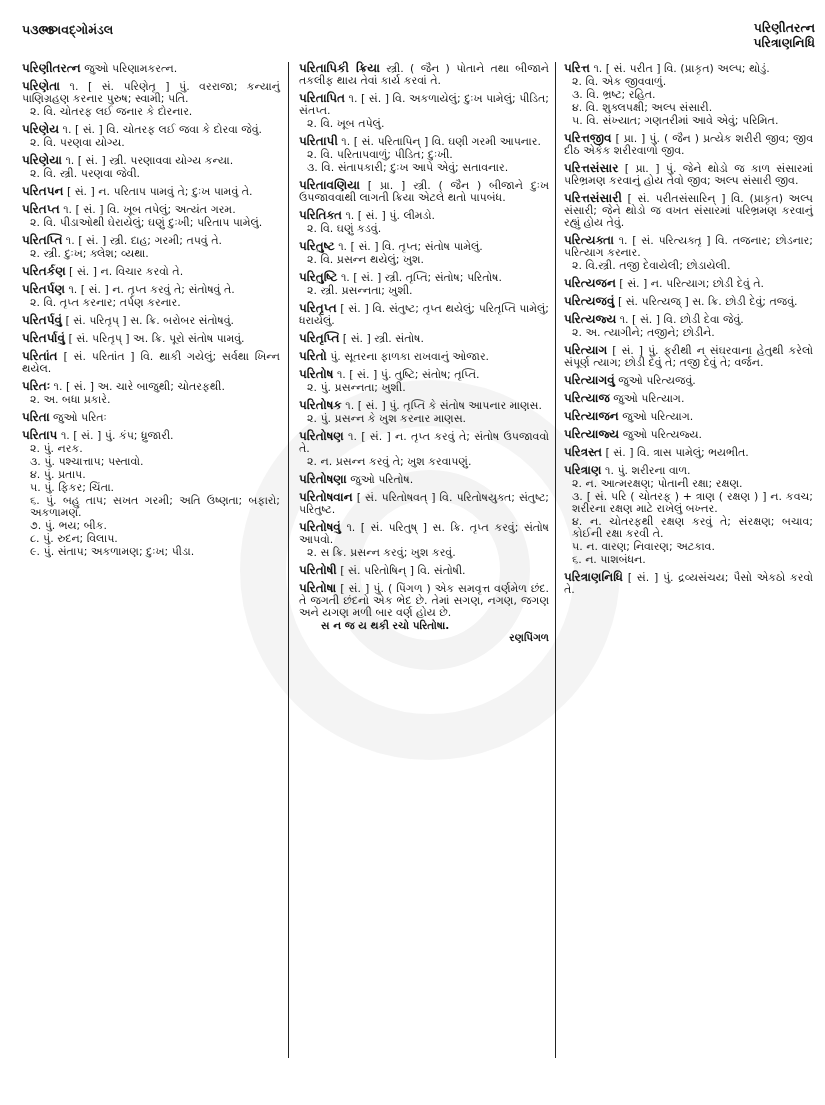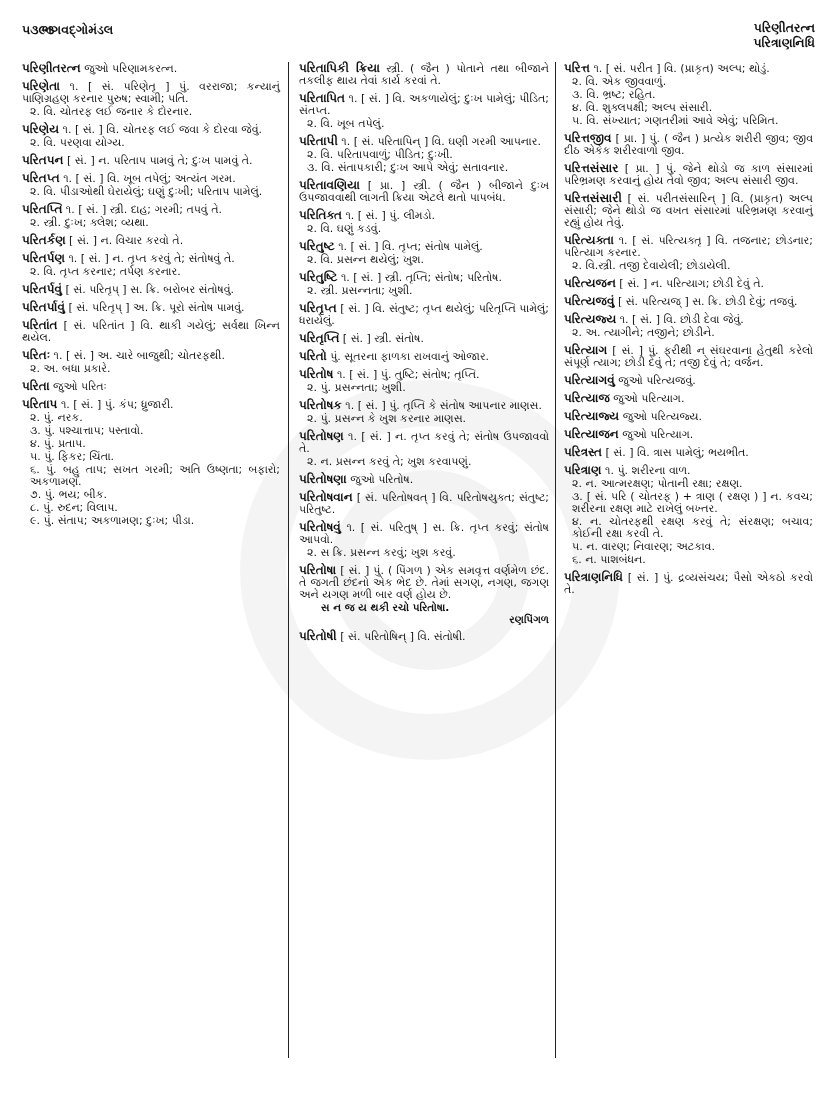--- a/index.html
+++ b/index.html
@@ -60,20 +60,24 @@
       </div>
       <div class="entry">
         <div><span class="hw">પરિણેતા</span> <span class="def">૧. [ સં. પરિણેતૃ ] પું. વરરાજા; કન્યાનું પાણિગ્રહણ કરનાર પુરુષ; સ્વામી; પતિ.</span></div>
         <div class="sense">૨. વિ. ચોતરફ લઈ જનાર કે દોરનાર.</div>
       </div>
       <div class="entry">
         <div><span class="hw">પરિણેય</span> <span class="def">૧. [ સં. ] વિ. ચોતરફ લઈ જવા કે દોરવા જેવું.</span></div>
         <div class="sense">૨. વિ. પરણવા યોગ્ય.</div>
       </div>
       <div class="entry">
+        <div><span class="hw">પરિણેયા</span> <span class="def">૧. [ સં. ] સ્ત્રી. પરણાવવા યોગ્ય કન્યા.</span></div>
+        <div class="sense">૨. વિ. સ્ત્રી. પરણવા જેવી.</div>
+      </div>
+      <div class="entry">
         <div><span class="hw">પરિતપન</span> <span class="def">[ સં. ] ન. પરિતાપ પામવું તે; દુઃખ પામવું તે.</span></div>
       </div>
       <div class="entry">
         <div><span class="hw">પરિતપ્ત</span> <span class="def">૧. [ સં. ] વિ. ખૂબ તપેલું; અત્યંત ગરમ.</span></div>
         <div class="sense">૨. વિ. પીડાઓથી ઘેરાયેલું; ઘણું દુઃખી; પરિતાપ પામેલું.</div>
       </div>
       <div class="entry">
         <div><span class="hw">પરિતપ્તિ</span> <span class="def">૧. [ સં. ] સ્ત્રી. દાહ; ગરમી; તપવું તે.</span></div>
         <div class="sense">૨. સ્ત્રી. દુઃખ; ક્લેશ; વ્યથા.</div>
       </div>
@@ -165,26 +169,26 @@
         <div><span class="hw">પરિતોષણા</span> <span class="def">જુઓ પરિતોષ.</span></div>
       </div>
       <div class="entry">
         <div><span class="hw">પરિતોષવાન</span> <span class="def">[ સં. પરિતોષવત્ ] વિ. પરિતોષયુક્ત; સંતુષ્ટ; પરિતુષ્ટ.</span></div>
       </div>
       <div class="entry">
         <div><span class="hw">પરિતોષવું</span> <span class="def">૧. [ સં. પરિતુષ્ ] સ. ક્રિ. તૃપ્ત કરવું; સંતોષ આપવો.</span></div>
         <div class="sense">૨. સ ક્રિ. પ્રસન્ન કરવું; ખુશ કરવું.</div>
       </div>
       <div class="entry">
+        <div><span class="hw">પરિતોષી</span> <span class="def">[ સં. પરિતોષિન્ ] વિ. સંતોષી.</span></div>
+      </div>
+      <div class="entry">
         <div><span class="hw">પરિતોષા</span> <span class="def">[ સં. ] પું. ( પિંગળ ) એક સમવૃત્ત વર્ણમેળ છંદ. તે જગતી છંદનો એક ભેદ છે. તેમાં સગણ, નગણ, જગણ અને યગણ મળી બાર વર્ણ હોય છે.</span></div>
         <div class="quote">સ ન જ ય થકી રચો પરિતોષા.</div>
         <div class="source">રણપિંગળ</div>
-      </div>
-      <div class="entry">
-        <div><span class="hw">પરિતોષી</span> <span class="def">[ સં. પરિતોષિન્ ] વિ. સંતોષી.</span></div>
       </div>
     </div>
   <div class="col col3">
       <div class="entry">
         <div><span class="hw">પરિત્ત</span> <span class="def">૧. [ સં. પરીત ] વિ. (પ્રાકૃત) અલ્પ; થોડું.</span></div>
         <div class="sense">૨. વિ. એક જીવવાળું.</div>
         <div class="sense">૩. વિ. ભ્રષ્ટ; રહિત.</div>
         <div class="sense">૪. વિ. શુક્લપક્ષી; અલ્પ સંસારી.</div>
         <div class="sense">૫. વિ. સંખ્યાત; ગણતરીમાં આવે એવું; પરિમિત.</div>
       </div>
@@ -214,24 +218,24 @@
       <div class="entry">
         <div><span class="hw">પરિત્યાગ</span> <span class="def">[ સં. ] પું. ફરીથી ન સંઘરવાના હેતુથી કરેલો સંપૂર્ણ ત્યાગ; છોડી દેવું તે; તજી દેવું તે; વર્જન.</span></div>
       </div>
       <div class="entry">
         <div><span class="hw">પરિત્યાગવું</span> <span class="def">જુઓ પરિત્યજવું.</span></div>
       </div>
       <div class="entry">
         <div><span class="hw">પરિત્યાજ</span> <span class="def">જુઓ પરિત્યાગ.</span></div>
       </div>
       <div class="entry">
+        <div><span class="hw">પરિત્યાજન</span> <span class="def">જુઓ પરિત્યાગ.</span></div>
+      </div>
+      <div class="entry">
         <div><span class="hw">પરિત્યાજ્ય</span> <span class="def">જુઓ પરિત્યજ્ય.</span></div>
-      </div>
-      <div class="entry">
-        <div><span class="hw">પરિત્યાજન</span> <span class="def">જુઓ પરિત્યાગ.</span></div>
       </div>
       <div class="entry">
         <div><span class="hw">પરિત્રસ્ત</span> <span class="def">[ સં. ] વિ. ત્રાસ પામેલું; ભયભીત.</span></div>
       </div>
       <div class="entry">
         <div><span class="hw">પરિત્રાણ</span> <span class="def">૧. પું. શરીરના વાળ.</span></div>
         <div class="sense">૨. ન. આત્મરક્ષણ; પોતાની રક્ષા; રક્ષણ.</div>
         <div class="sense">૩. [ સં. પરિ ( ચોતરફ ) + ત્રાણ ( રક્ષણ ) ] ન. કવચ; શરીરના રક્ષણ માટે રાખેલું બખ્તર.</div>
         <div class="sense">૪. ન. ચોતરફથી રક્ષણ કરવું તે; સંરક્ષણ; બચાવ; કોઈની રક્ષા કરવી તે.</div>
         <div class="sense">૫. ન. વારણ; નિવારણ; અટકાવ.</div>

